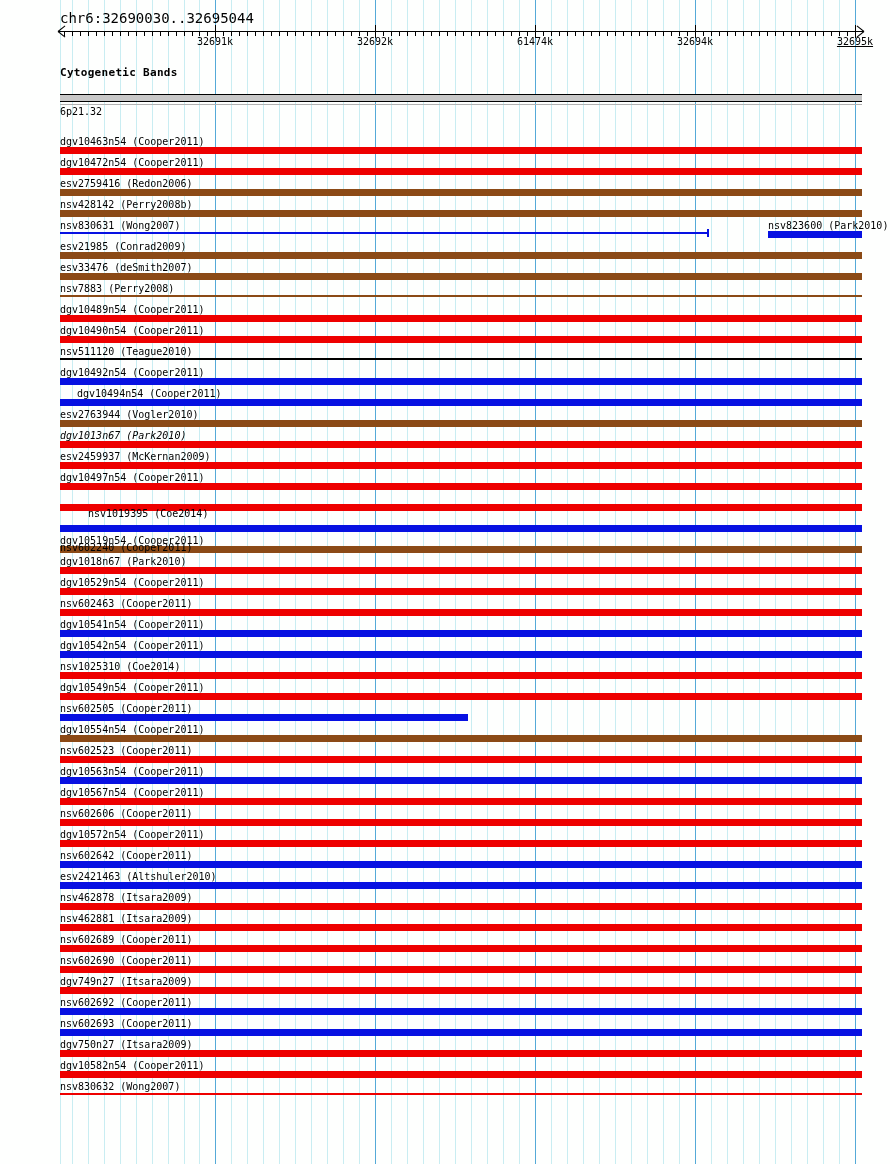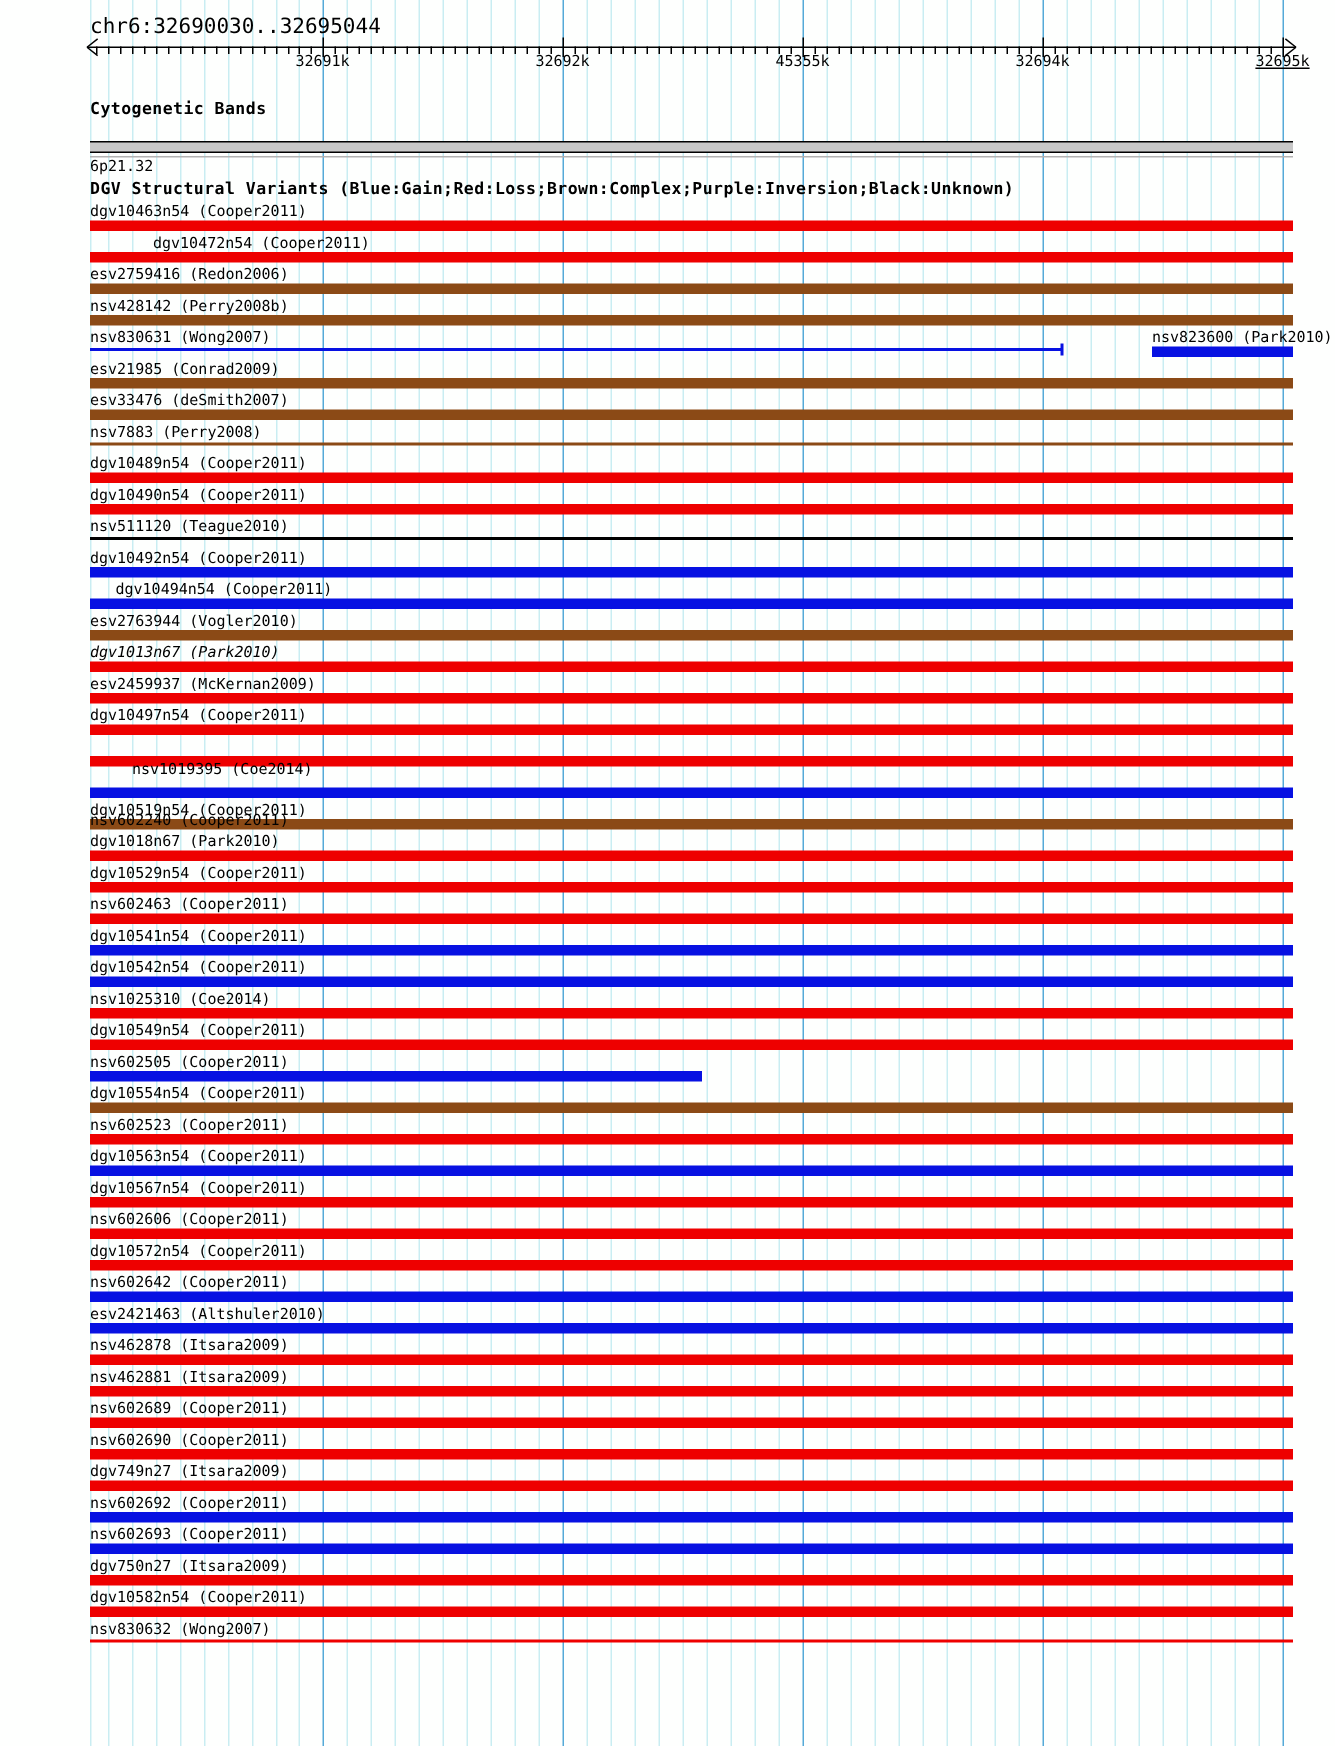--- a/index.html
+++ b/index.html
@@ -190,36 +190,35 @@
       <div class="rtick" style="left: 799px; top: 31px; height: 5px;"></div>
       <div class="rtick" style="left: 807px; top: 31px; height: 5px;"></div>
       <div class="rtick" style="left: 815px; top: 31px; height: 5px;"></div>
       <div class="rtick" style="left: 823px; top: 31px; height: 5px;"></div>
       <div class="rtick" style="left: 831px; top: 31px; height: 5px;"></div>
       <div class="rtick" style="left: 839px; top: 31px; height: 5px;"></div>
       <div class="rtick" style="left: 847px; top: 31px; height: 5px;"></div>
       <div class="rtick" style="left: 855px; top: 25px; height: 13px;"></div>
       <div class="rlabel" style="left: 215px; top: 36px;">32691k</div>
       <div class="rlabel" style="left: 375px; top: 36px;">32692k</div>
-      <div class="rlabel" style="left: 535px; top: 36px;">45355k</div>
+      <div class="rlabel" style="left: 535px; top: 36px;">61474k</div>
       <div class="rlabel" style="left: 695px; top: 36px;">32694k</div>
       <div class="rlabel" style="left: 855px; top: 36px; text-decoration: underline;">32695k</div>
     </div>
 
   <div class="track-title" style="top:67px;">Cytogenetic Bands</div>
   <div class="feat-label" style="left:60px;top:80px;margin-top:26px;">6p21.32</div>
   <div id="cyto-band" style="left: 60px; top: 94px; width: 802px; background: rgb(200, 200, 200); border-color: rgb(0, 0, 0);"></div>
   <div id="cyto-underline" style="left: 60px; top: 104px; width: 802px;"></div>
 
-  <div class="track-title" style="top:120px;">DGV Structural Variants (Blue:Gain;Red:Loss;Brown:Complex;Purple:Inversion;Black:Unknown)</div>
 
   <div id="dgv-rows">
       <div class="feat-label" style="left: 60px; top: 136px;">dgv10463n54 (Cooper2011)</div>
       <div class="variant-bar" style="left: 60px; top: 147px; width: 802px; background: rgb(238, 0, 0);"></div>
-      <div class="feat-label" style="left: 60px; top: 157px; padding-left: 42px;">dgv10472n54 (Cooper2011)</div>
+      <div class="feat-label" style="left: 60px; top: 157px;">dgv10472n54 (Cooper2011)</div>
       <div class="variant-bar" style="left: 60px; top: 168px; width: 802px; background: rgb(238, 0, 0);"></div>
       <div class="feat-label" style="left: 60px; top: 178px;">esv2759416 (Redon2006)</div>
       <div class="variant-bar" style="left: 60px; top: 189px; width: 802px; background: rgb(139, 74, 22);"></div>
       <div class="feat-label" style="left: 60px; top: 199px;">nsv428142 (Perry2008b)</div>
       <div class="variant-bar" style="left: 60px; top: 210px; width: 802px; background: rgb(139, 74, 22);"></div>
       <div class="feat-label" style="left: 60px; top: 220px;">nsv830631 (Wong2007)</div>
       <div class="variant-line" style="left: 60px; top: 232px; width: 648px; background: rgb(7, 17, 226);"></div>
       <div class="variant-endtick" style="left: 707px; top: 229px; background: rgb(7, 17, 226);"></div>
       <div class="feat-label" style="left: 768px; top: 220px;">nsv823600 (Park2010)</div>
       <div class="variant-bar" style="left: 768px; top: 231px; width: 94px; background: rgb(7, 17, 226);"></div>

